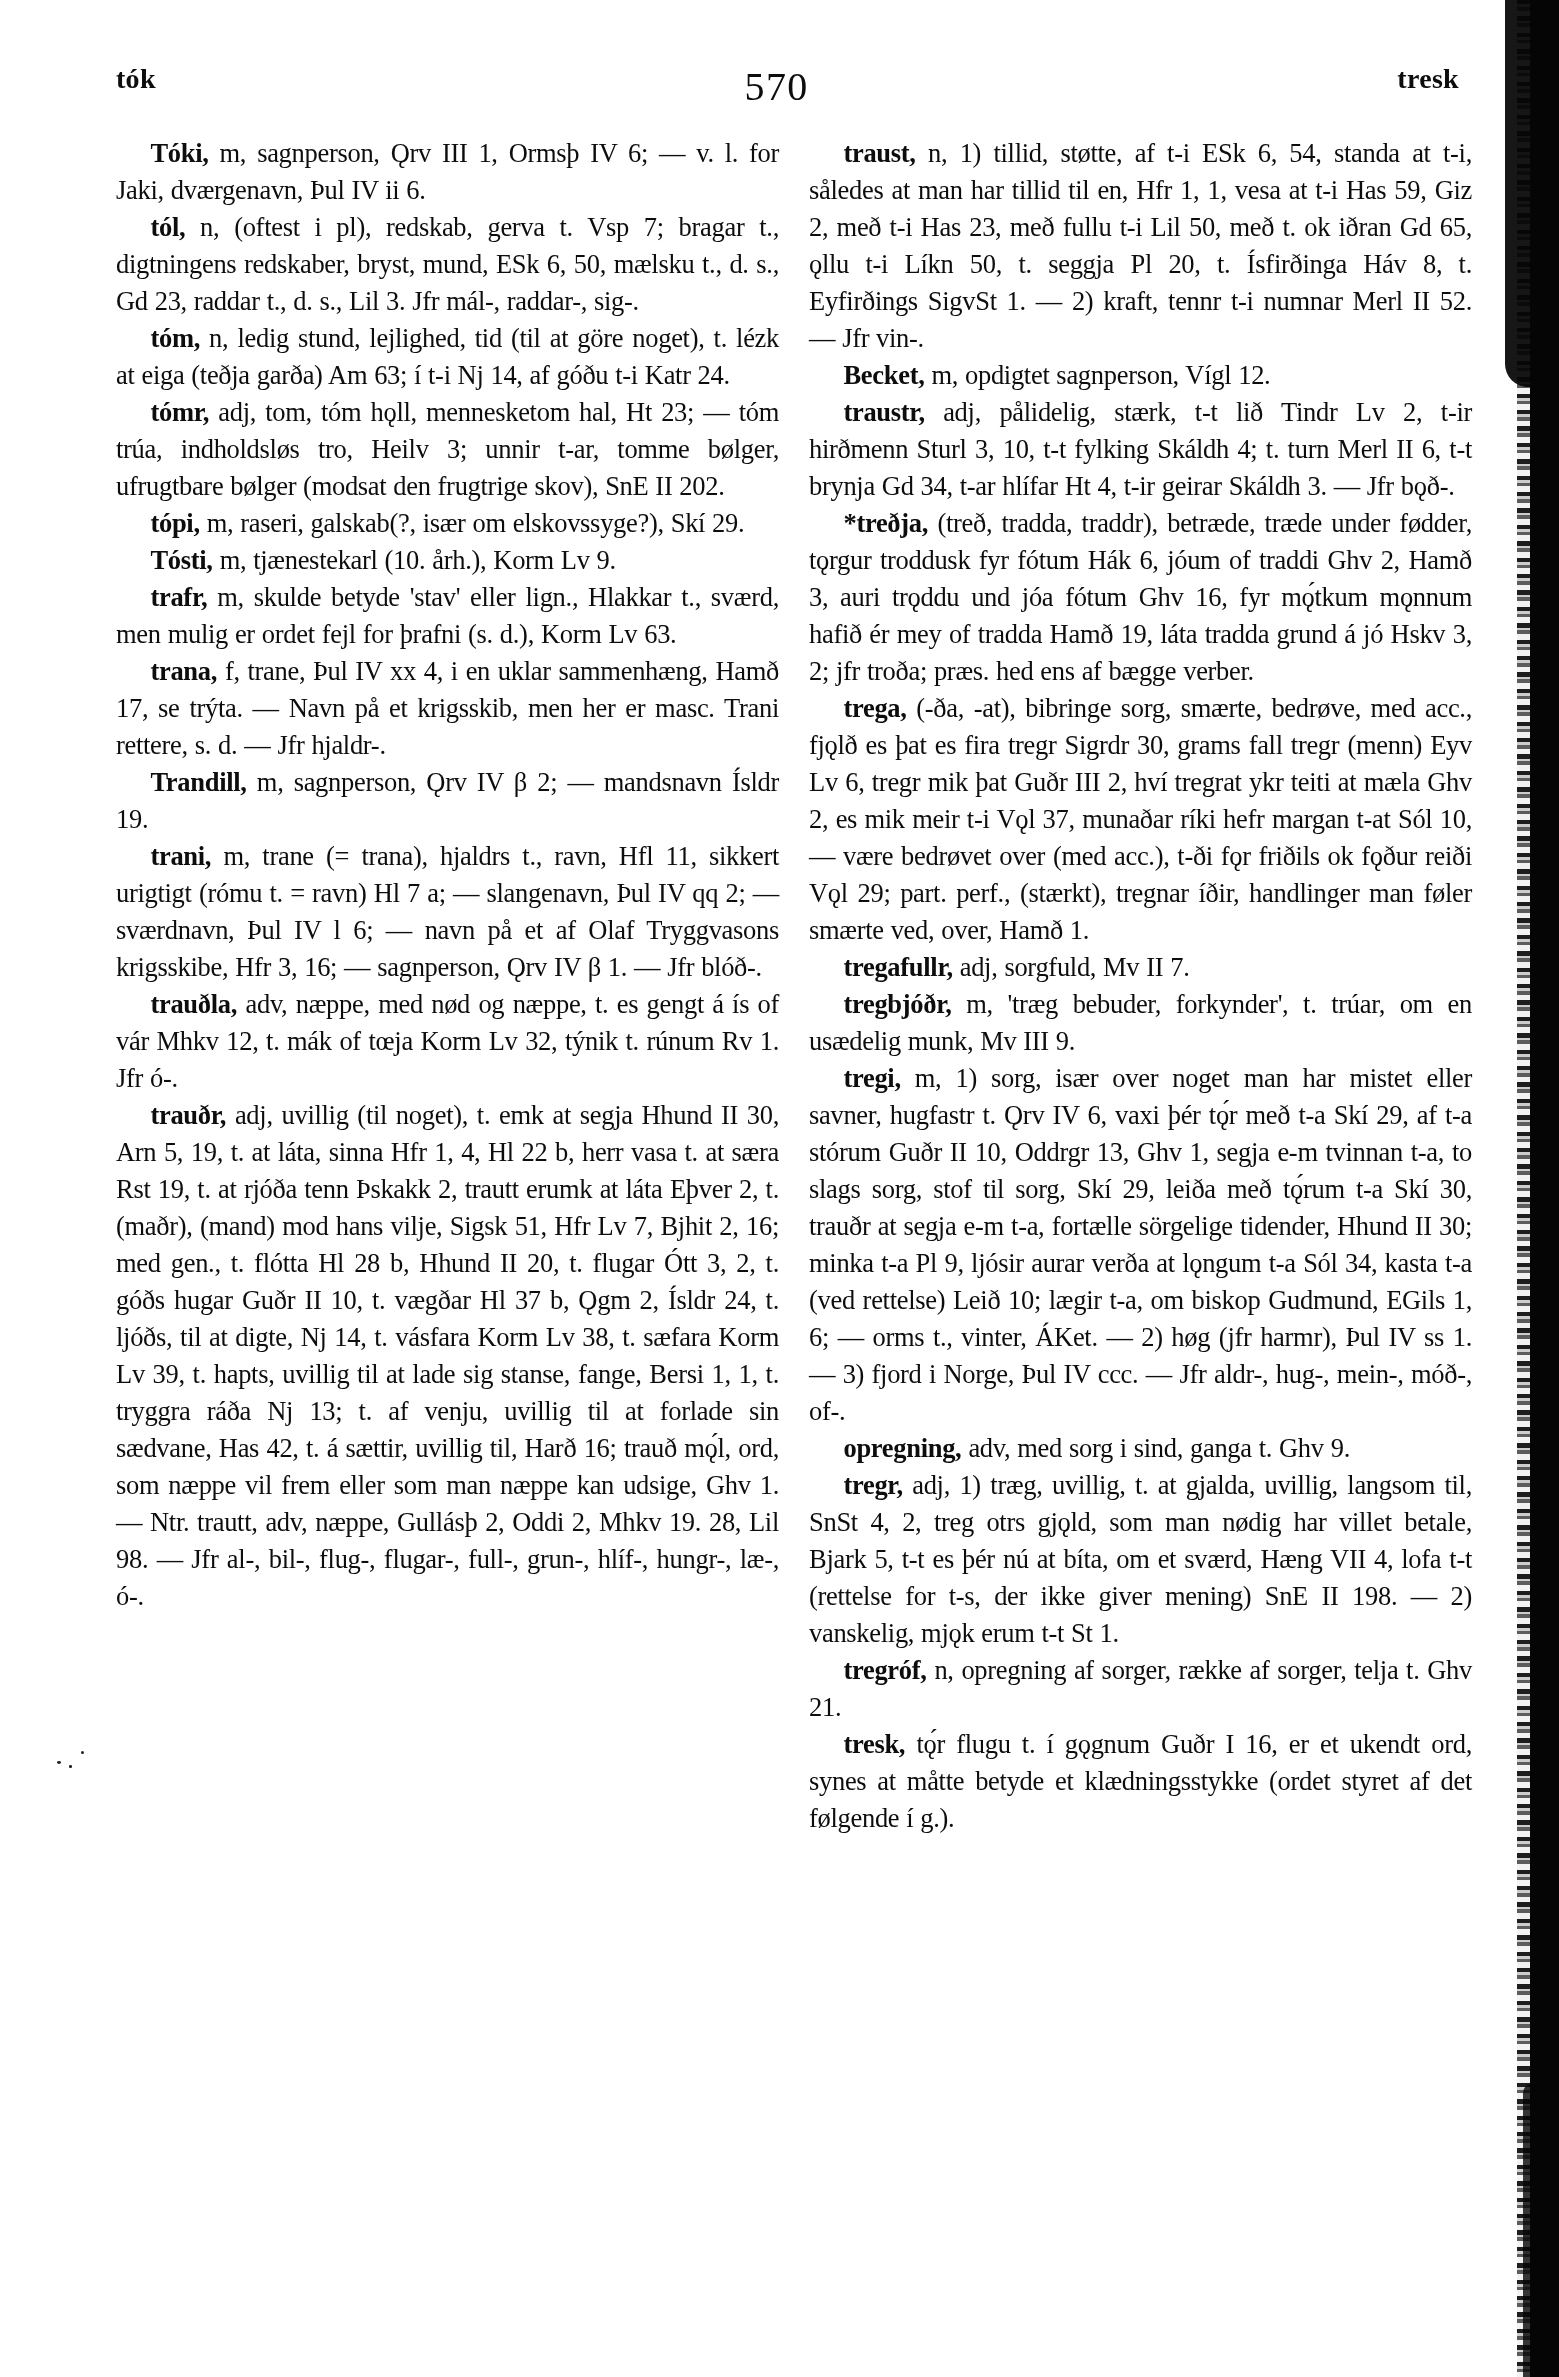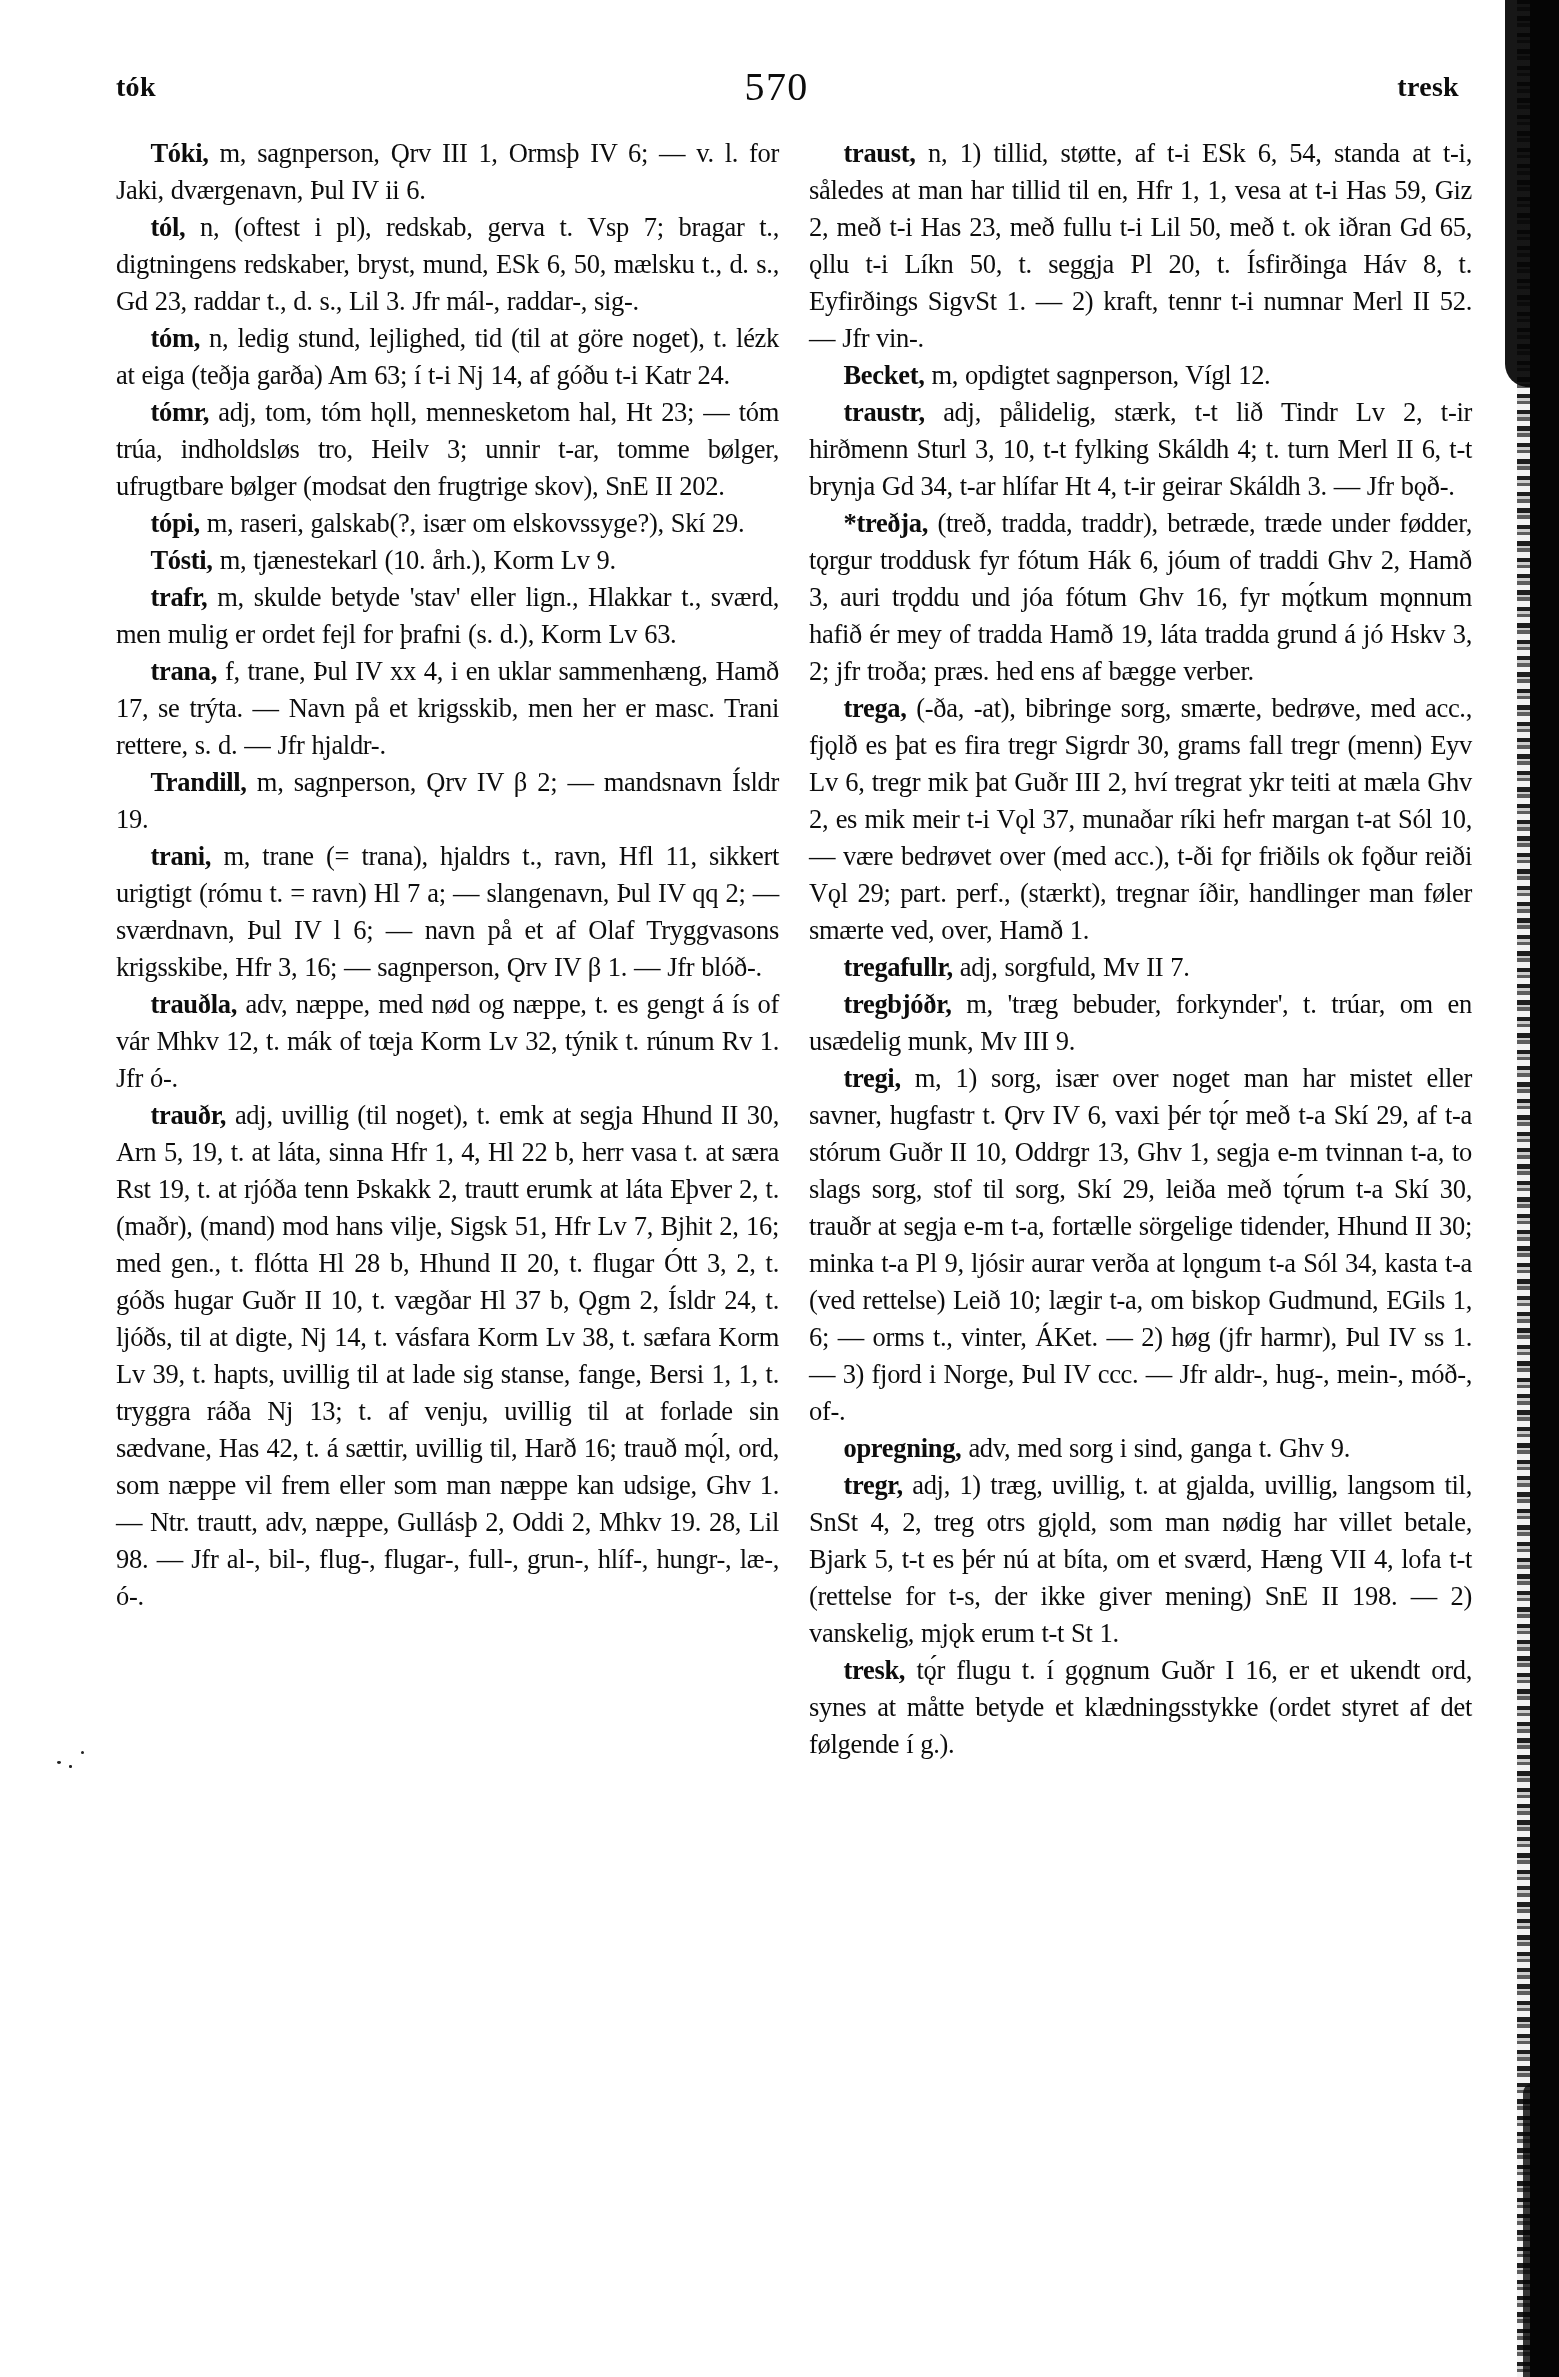--- a/index.html
+++ b/index.html
@@ -9,21 +9,21 @@
     font-family: "Liberation Serif", serif;
     color: #0d0d0d;
     position: relative;
     overflow: hidden;
   }
   .page { position: absolute; inset: 0; }
 
   .running-header {
     position: absolute;
     top: 63px; left: 116px; width: 1343px;
-    display: flex; justify-content: space-between; align-items: center;
+    display: flex; justify-content: space-between; align-items: flex-start;
   }
   .catchword { font-weight: bold; font-size: 28px; letter-spacing: 0.3px; }
   .page-number { font-size: 40px; letter-spacing: 1.3px; }
 
   .columns {
     position: absolute;
     top: 135px; left: 116px;
     width: 1357px;
     display: flex; gap: 30px;
   }
@@ -104,20 +104,21 @@
       <p class="entry"><span class="hw">traust,</span> <span>n, 1) tillid, støtte, af t-i ESk 6, 54, standa at t-i, således at man har tillid til en, Hfr 1, 1, vesa at t-i Has 59, Giz 2, með t-i Has 23, með fullu t-i Lil 50, með t. ok iðran Gd 65, ǫllu t-i Líkn 50, t. seggja Pl 20, t. Ísfirðinga Háv 8, t. Eyfirðings SigvSt 1. — 2) kraft, tennr t-i numnar Merl II 52. — Jfr vin-.</span></p>
       <p class="entry"><span class="hw">Becket,</span> <span>m, opdigtet sagnperson, Vígl 12.</span></p>
       <p class="entry"><span class="hw">traustr,</span> <span>adj, pålidelig, stærk, t-t lið Tindr Lv 2, t-ir hirðmenn Sturl 3, 10, t-t fylking Skáldh 4; t. turn Merl II 6, t-t brynja Gd 34, t-ar hlífar Ht 4, t-ir geirar Skáldh 3. — Jfr bǫð-.</span></p>
       <p class="entry"><span class="hw">*treðja,</span> <span>(treð, tradda, traddr), betræde, træde under fødder, tǫrgur troddusk fyr fótum Hák 6, jóum of traddi Ghv 2, Hamð 3, auri trǫddu und jóa fótum Ghv 16, fyr mǫ́tkum mǫnnum hafið ér mey of tradda Hamð 19, láta tradda grund á jó Hskv 3, 2; jfr troða; præs. hed ens af bægge verber.</span></p>
       <p class="entry"><span class="hw">trega,</span> <span>(-ða, -at), bibringe sorg, smærte, bedrøve, med acc., fjǫlð es þat es fira tregr Sigrdr 30, grams fall tregr (menn) Eyv Lv 6, tregr mik þat Guðr III 2, hví tregrat ykr teiti at mæla Ghv 2, es mik meir t-i Vǫl 37, munaðar ríki hefr margan t-at Sól 10, — være bedrøvet over (med acc.), t-ði fǫr friðils ok fǫður reiði Vǫl 29; part. perf., (stærkt), tregnar íðir, handlinger man føler smærte ved, over, Hamð 1.</span></p>
       <p class="entry"><span class="hw">tregafullr,</span> <span>adj, sorgfuld, Mv II 7.</span></p>
       <p class="entry"><span class="hw">tregbjóðr,</span> <span>m, 'træg bebuder, forkynder', t. trúar, om en usædelig munk, Mv III 9.</span></p>
       <p class="entry"><span class="hw">tregi,</span> <span>m, 1) sorg, især over noget man har mistet eller savner, hugfastr t. Ǫrv IV 6, vaxi þér tǫ́r með t-a Skí 29, af t-a stórum Guðr II 10, Oddrgr 13, Ghv 1, segja e-m tvinnan t-a, to slags sorg, stof til sorg, Skí 29, leiða með tǫ́rum t-a Skí 30, trauðr at segja e-m t-a, fortælle sörgelige tidender, Hhund II 30; minka t-a Pl 9, ljósir aurar verða at lǫngum t-a Sól 34, kasta t-a (ved rettelse) Leið 10; lægir t-a, om biskop Gudmund, EGils 1, 6; — orms t., vinter, ÁKet. — 2) høg (jfr harmr), Þul IV ss 1. — 3) fjord i Norge, Þul IV ccc. — Jfr aldr-, hug-, mein-, móð-, of-.</span></p>
       <p class="entry"><span class="hw">opregning,</span> <span>adv, med sorg i sind, ganga t. Ghv 9.</span></p>
       <p class="entry"><span class="hw">tregr,</span> <span>adj, 1) træg, uvillig, t. at gjalda, uvillig, langsom til, SnSt 4, 2, treg otrs gjǫld, som man nødig har villet betale, Bjark 5, t-t es þér nú at bíta, om et sværd, Hæng VII 4, lofa t-t (rettelse for t-s, der ikke giver mening) SnE II 198. — 2) vanskelig, mjǫk erum t-t St 1.</span></p>
+      <p class="entry"><span class="hw">tregróf,</span> <span>n, opregning af sorger, række af sorger, telja t. Ghv 21.</span></p>
       <p class="entry"><span class="hw">tresk,</span> <span>tǫ́r flugu t. í gǫgnum Guðr I 16, er et ukendt ord, synes at måtte betyde et klædningsstykke (ordet styret af det følgende í g.).</span></p>
     </div>
 
   </div>
 
   <div class="scan-edge"></div>
   <div class="scan-edge-top"></div>
   <div class="scan-edge-bottom"></div>
   <div class="margin-noise noise-a"></div>
   <div class="margin-noise noise-b"></div>

